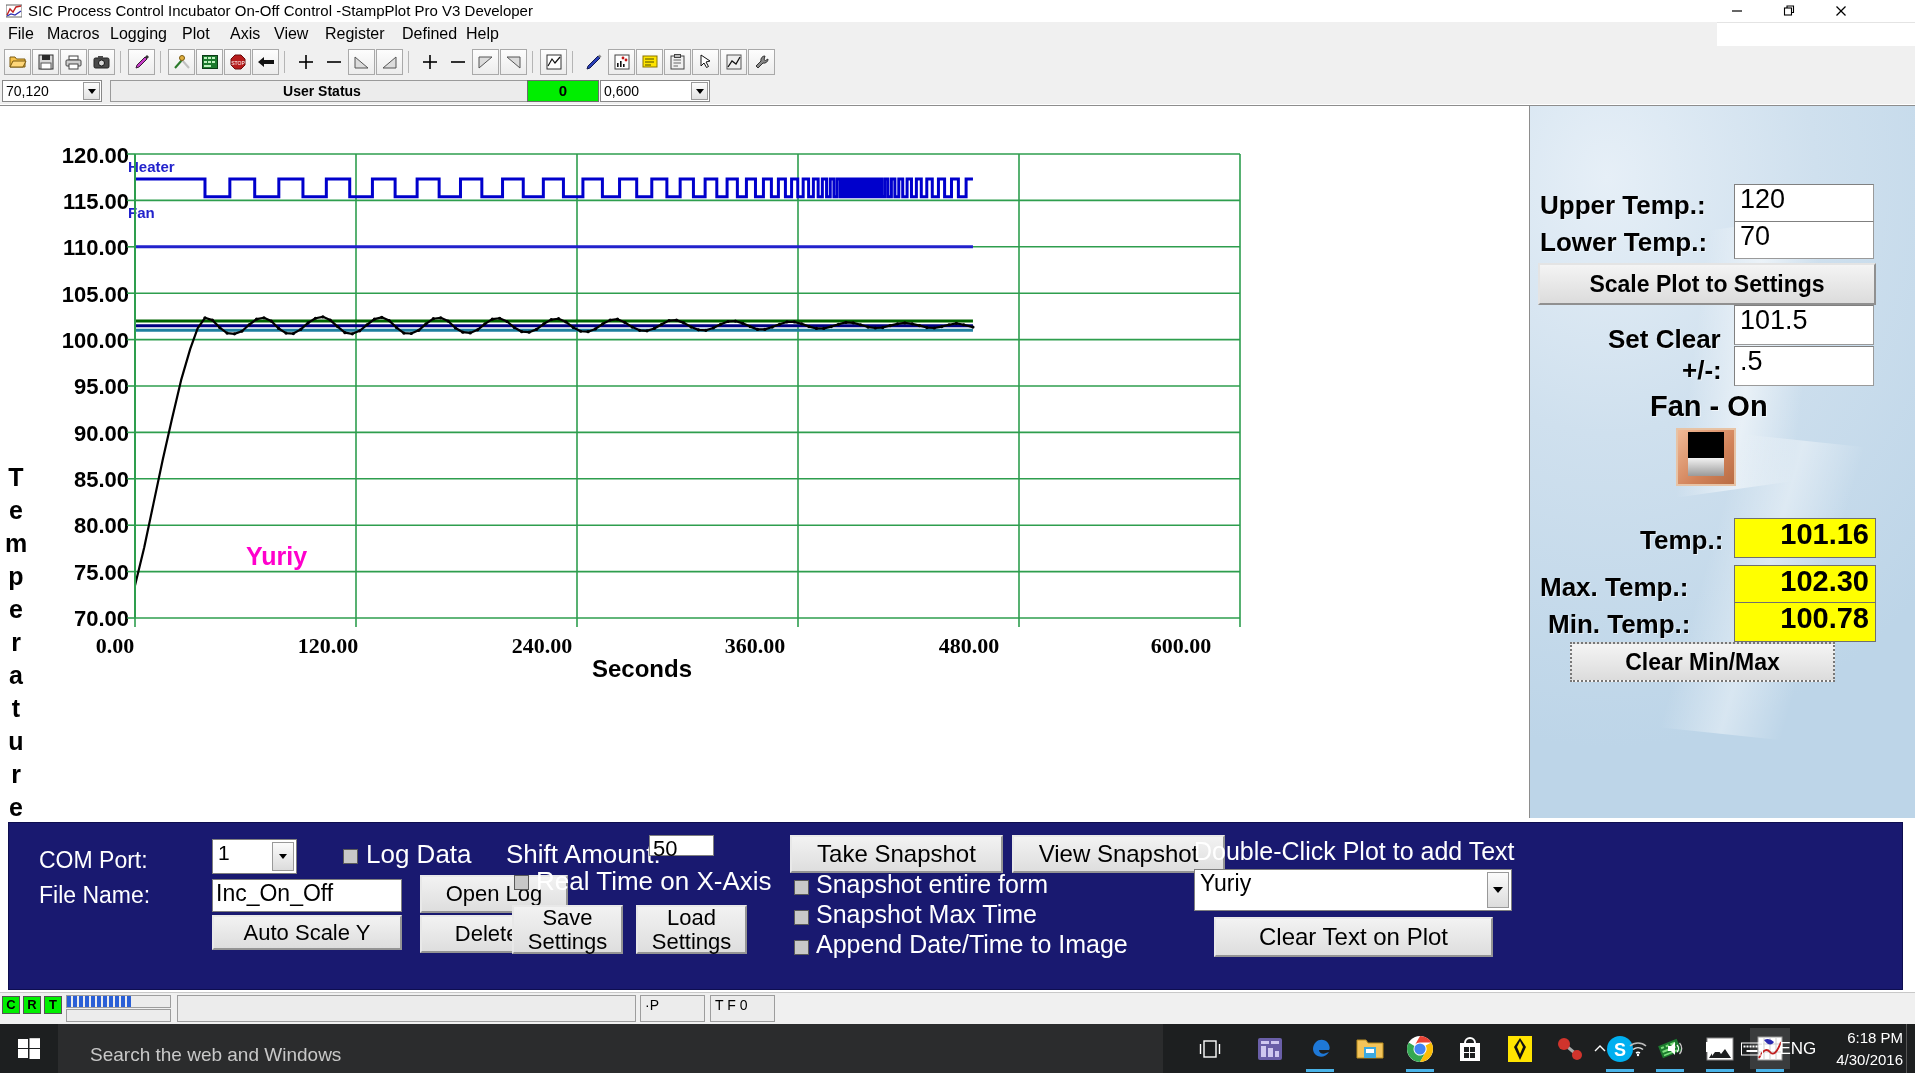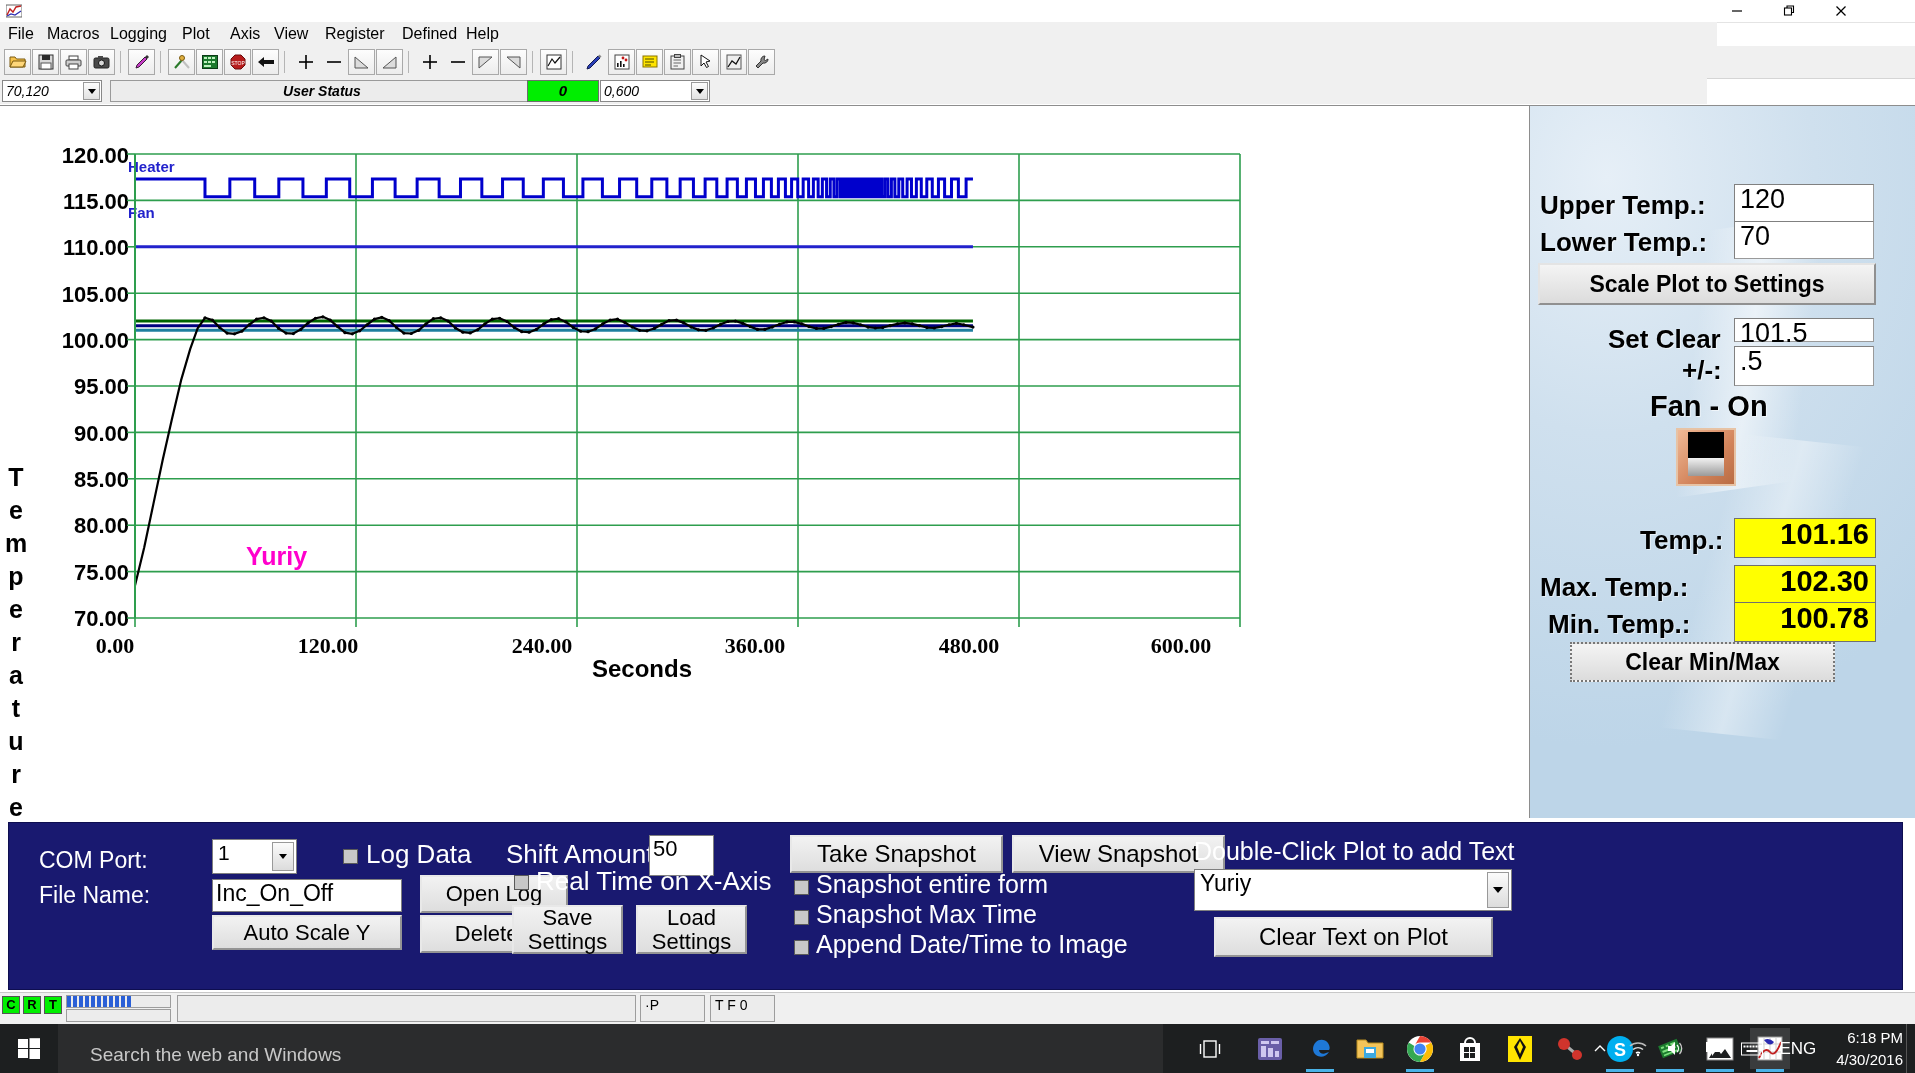--- a/index.html
+++ b/index.html
@@ -49,23 +49,22 @@
     background:linear-gradient(#fdfdfd,#ececec);
     border:1px solid #a9a9a9;box-sizing:border-box;cursor:default;
     display:flex;align-items:center;justify-content:center;
     font-size:15px;line-height:1;color:#222;overflow:hidden;
   }
   .tbtn.flat{border:1px solid transparent;background:transparent;}
   .tsep{position:absolute;top:5px;width:1px;height:22px;background:#b5b5b5;}
 
   
   .bar2{
-    position:absolute;left:0;top:78px;width:1707px;height:26px;
+    position:absolute;left:0;top:78px;width:1915px;height:26px;
     background:#f0f0f0;
-    font-style:italic;
   }
   .combo{
     position:absolute;background:#fff;border:1px solid #888;box-sizing:border-box;
     font-size:14px;color:#000;height:22px;line-height:20px;padding-left:3px;
   }
   .combo .arrow{
     position:absolute;right:1px;top:1px;width:17px;height:18px;
     background:linear-gradient(#fcfcfc,#e2e2e2);border:1px solid #9a9a9a;
     box-sizing:border-box;display:flex;align-items:center;justify-content:center;
   }
@@ -255,20 +254,21 @@
 <div id="app">
 
   <div class="titlebar">
     <span class="tb-icon">
       <svg width="16" height="16" viewBox="0 0 16 16">
         <rect x="0" y="2" width="16" height="12" fill="#fff" stroke="#666"></rect>
         <polyline points="1,12 4,6 7,9 10,4 15,3" fill="none" stroke="#c02020" stroke-width="1.4"></polyline>
         <polyline points="1,13 5,11 9,12 15,8" fill="none" stroke="#2a2ab0" stroke-width="1.2"></polyline>
       </svg>
     </span>
+    <span class="tb-text">SIC Process Control Incubator On-Off Control -StampPlot Pro V3 Developer</span>
 
     <div class="wbtn wbtn-min">
       <svg width="14" height="14" viewBox="0 0 14 14">
           <line x1="2" y1="7" x2="12" y2="7" stroke="#000" stroke-width="1.2"></line>
         </svg>
     </div>
     <div class="wbtn wbtn-max">
       <svg width="14" height="14" viewBox="0 0 14 14">
         <rect x="2.5" y="4" width="7" height="7" fill="none" stroke="#000" stroke-width="1.1"></rect>
         <polyline points="5,4 5,2 11.5,2 11.5,8.5 9.5,8.5" fill="none" stroke="#000" stroke-width="1.1"></polyline>
@@ -698,21 +698,21 @@
 
     <div class="rlabel" style="left:10px;top:84px">Upper Temp.:</div>
     <div class="rinput" style="left:204px;top:78px;width:140px;height:38px">120</div>
 
     <div class="rlabel" style="left:10px;top:121px">Lower Temp.:</div>
     <div class="rinput" style="left:204px;top:115px;width:140px;height:38px">70</div>
 
     <div class="rbtn" style="left:8px;top:157px;width:338px;height:42px">Scale Plot to Settings</div>
 
     <div class="rlabel" style="left:78px;top:218px">Set Clear</div>
-    <div class="rinput" style="left:204px;top:212px;width:140px;height:24px">101.5</div>
+    <div class="rinput" style="left:204px;top:199px;width:140px;height:40px">101.5</div>
 
     <div class="rlabel" style="left:152px;top:249px">+/-:</div>
     <div class="rinput" style="left:204px;top:240px;width:140px;height:40px">.5</div>
 
     <div class="rlabel" style="left:120px;top:284px;font-size:29px">Fan - On</div>
 
     <div class="fanicon" style="left:146px;top:322px;width:60px;height:58px">
       <svg width="44" height="50" viewBox="0 0 44 50">
         <rect x="4" y="2" width="36" height="26" fill="#000"></rect>
         <rect x="4" y="28" width="36" height="18" fill="url(#g1)"></rect>
@@ -752,21 +752,21 @@
 
     <div class="bbtn" style="left:203px;top:92px;width:190px;height:35px">Auto Scale Y</div>
 
     <div class="bcheck" style="left:334px;top:26px"></div>
     <div class="btext" style="left:357px;top:16px;font-size:26px">Log Data</div>
 
     <div class="bbtn" style="left:411px;top:52px;width:148px;height:38px">Open Log</div>
     <div class="bbtn" style="left:411px;top:92px;width:176px;height:38px">Delete Log</div>
 
     <div class="btext" style="left:497px;top:16px;font-size:26px">Shift Amount:</div>
-    <div class="binput" style="left:640px;top:12px;width:65px;height:41px;font-size:22px">50</div>
+    <div class="binput" style="left:640px;top:12px;width:65px;height:21px;font-size:22px">50</div>
 
     <div class="bcheck" style="left:505px;top:52px"></div>
     <div class="btext" style="left:527px;top:43px;font-size:26px">Real Time on X-Axis</div>
 
     <div class="bbtn" style="left:503px;top:82px;width:111px;height:49px;flex-direction:column">
       <span>Save</span>
       <span>Settings</span>
     </div>
     <div class="bbtn" style="left:627px;top:82px;width:111px;height:49px;flex-direction:column">
       <span>Load</span>

